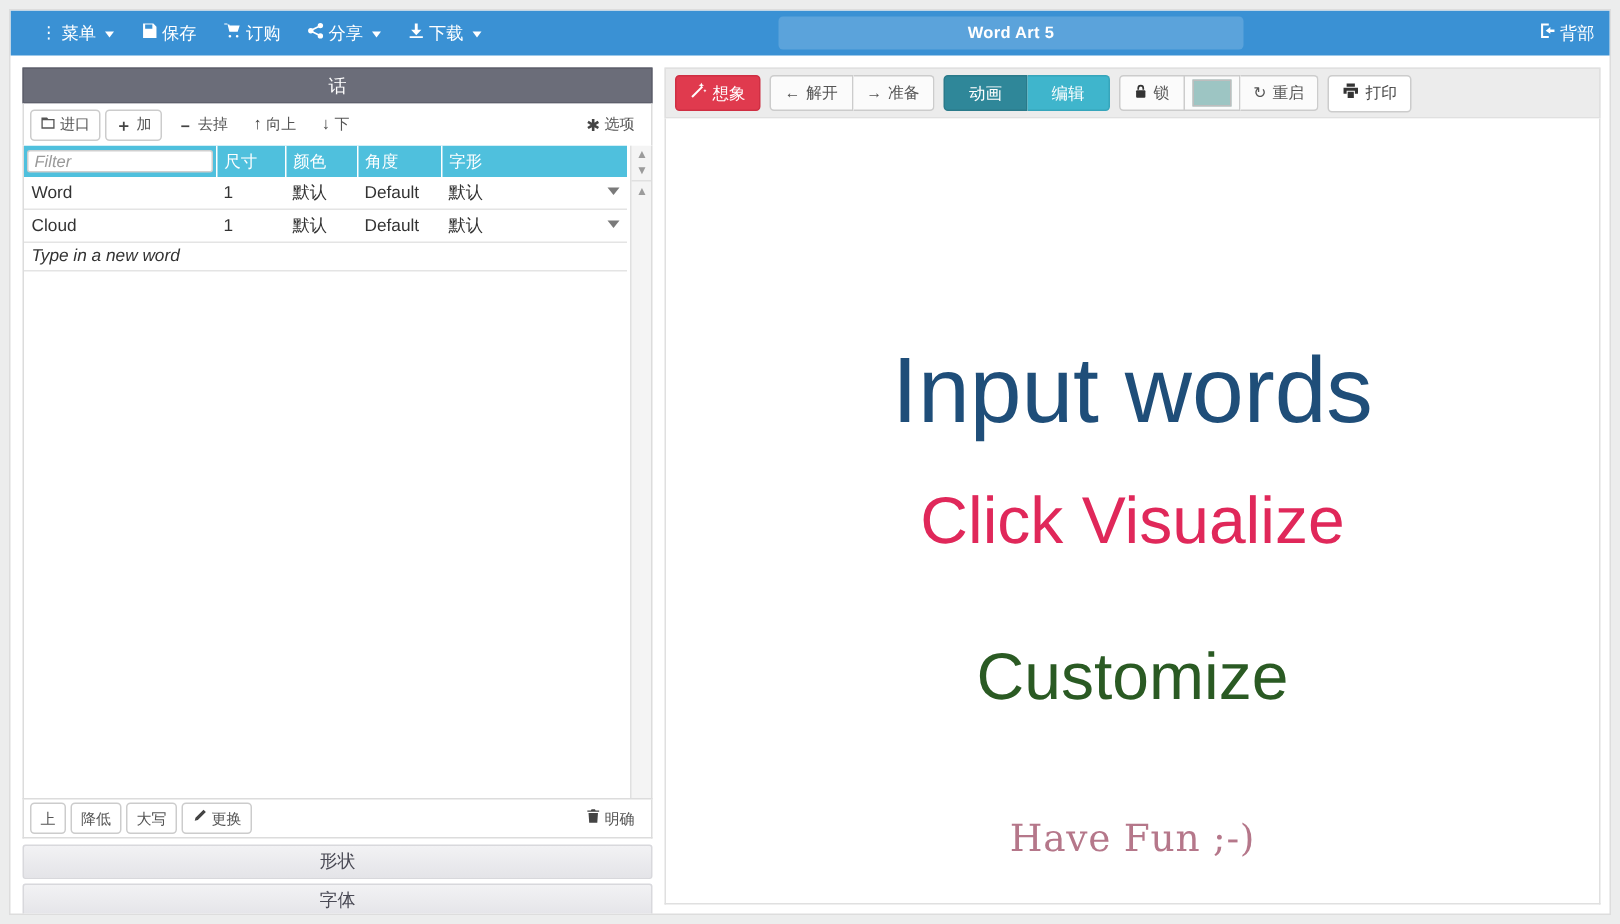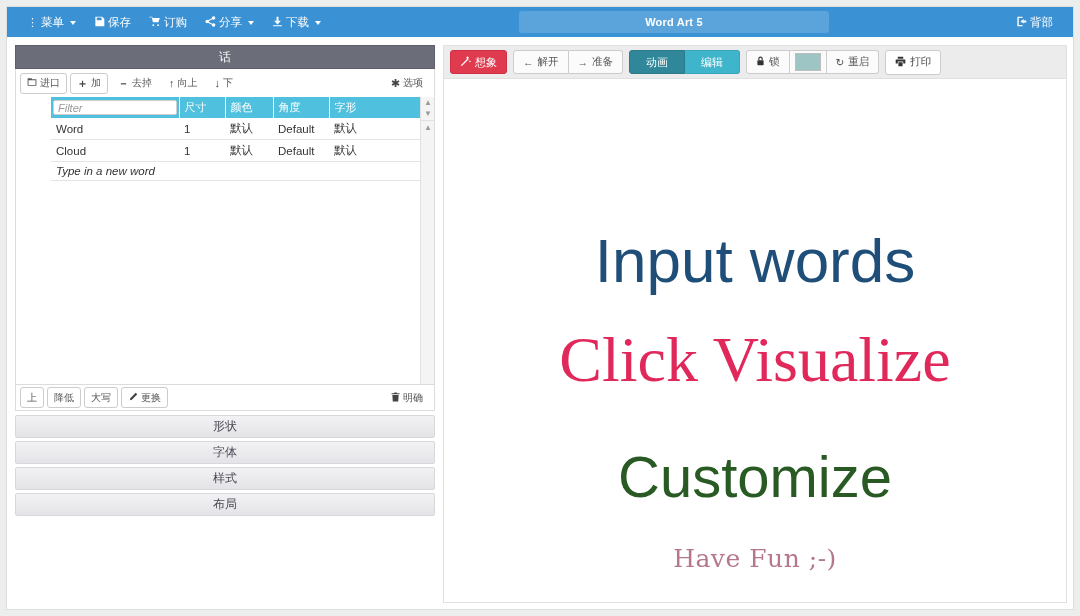--- a/index.html
+++ b/index.html
@@ -44,21 +44,21 @@
   .nav-title {
     position: absolute; left: 512px; top: 4px;
     width: 310px; height: 22px;
     background: rgba(255,255,255,0.17);
     border-radius: 3px;
     display: flex; align-items: center; justify-content: center;
     font-size: 11px; font-weight: bold; color: #ffffff;
     letter-spacing: 0.2px;
   }
   .nav-right {
-    position: absolute; right: 10px; top: 0; height: 30px;
+    position: absolute; right: 0; top: 0; height: 30px;
     display: flex; align-items: center;
   }
 
   
   .left-panel {
     position: absolute; left: 8px; top: 38px;
     width: 420px; height: 560px;
   }
   .panel-head {
     height: 24px; background: #6b6d79;
@@ -80,21 +80,21 @@
     font-size: 10px; cursor: pointer; white-space: nowrap;
   }
   .tb-btn.ghost { border-color: transparent; }
   .tb-btn .g { font-size: 11px; color:#444; font-weight:bold; }
   .spacer { flex: 1 1 auto; }
 
   
   .table-wrap {
     border: 1px solid #dcdcdc; border-top: none;
     background: #ffffff;
-    height: 288px; position: relative; overflow: hidden; padding-left: 35px;
+    height: 436px; position: relative; overflow: hidden;
   }
   table.words { border-collapse: collapse; width: 402px; table-layout: fixed; }
   table.words th {
     background: #4fc0dd; color: #ffffff;
     font-size: 11px; font-weight: normal; text-align: left;
     padding: 3px 5px; height: 17px;
     border-right: 1px solid #ffffff;
   }
   table.words th.filter-th { padding: 1px 2px; background:#4fc0dd; }
   .filter-box {
@@ -199,22 +199,22 @@
     font-size: 10.5px; cursor: pointer;
   }
 
   .canvas {
     height: 524px; background: #ffffff;
     border: 1px solid #e0e0e0; border-top: none;
     position: relative; overflow: hidden;
   }
   .wa-line { position: absolute; width: 100%; text-align: center; white-space: nowrap; }
   .wa1 { top: 146px;  font-size: 62px; color: #1f4e79; }
-  .wa2 { top: 244px;  font-size: 64px; color: #e0285a; font-family: Liberation Serif, serif; }
-  .wa3 { top: 364px;  font-size: 58px; color: #2a5a23; }
+  .wa2 { top: 244px;  font-size: 44px; color: #e0285a; }
+  .wa3 { top: 348px;  font-size: 44px; color: #2a5a23; }
   .wa4 { top: 465px;  font-size: 25px; color: #b5778a;
          font-family: "DejaVu Serif", serif; letter-spacing: 0.5px; }
 </style>
 </head>
 <body>
 
 <div id="app">
 
   <div class="navbar">
     <div class="nav-left">

